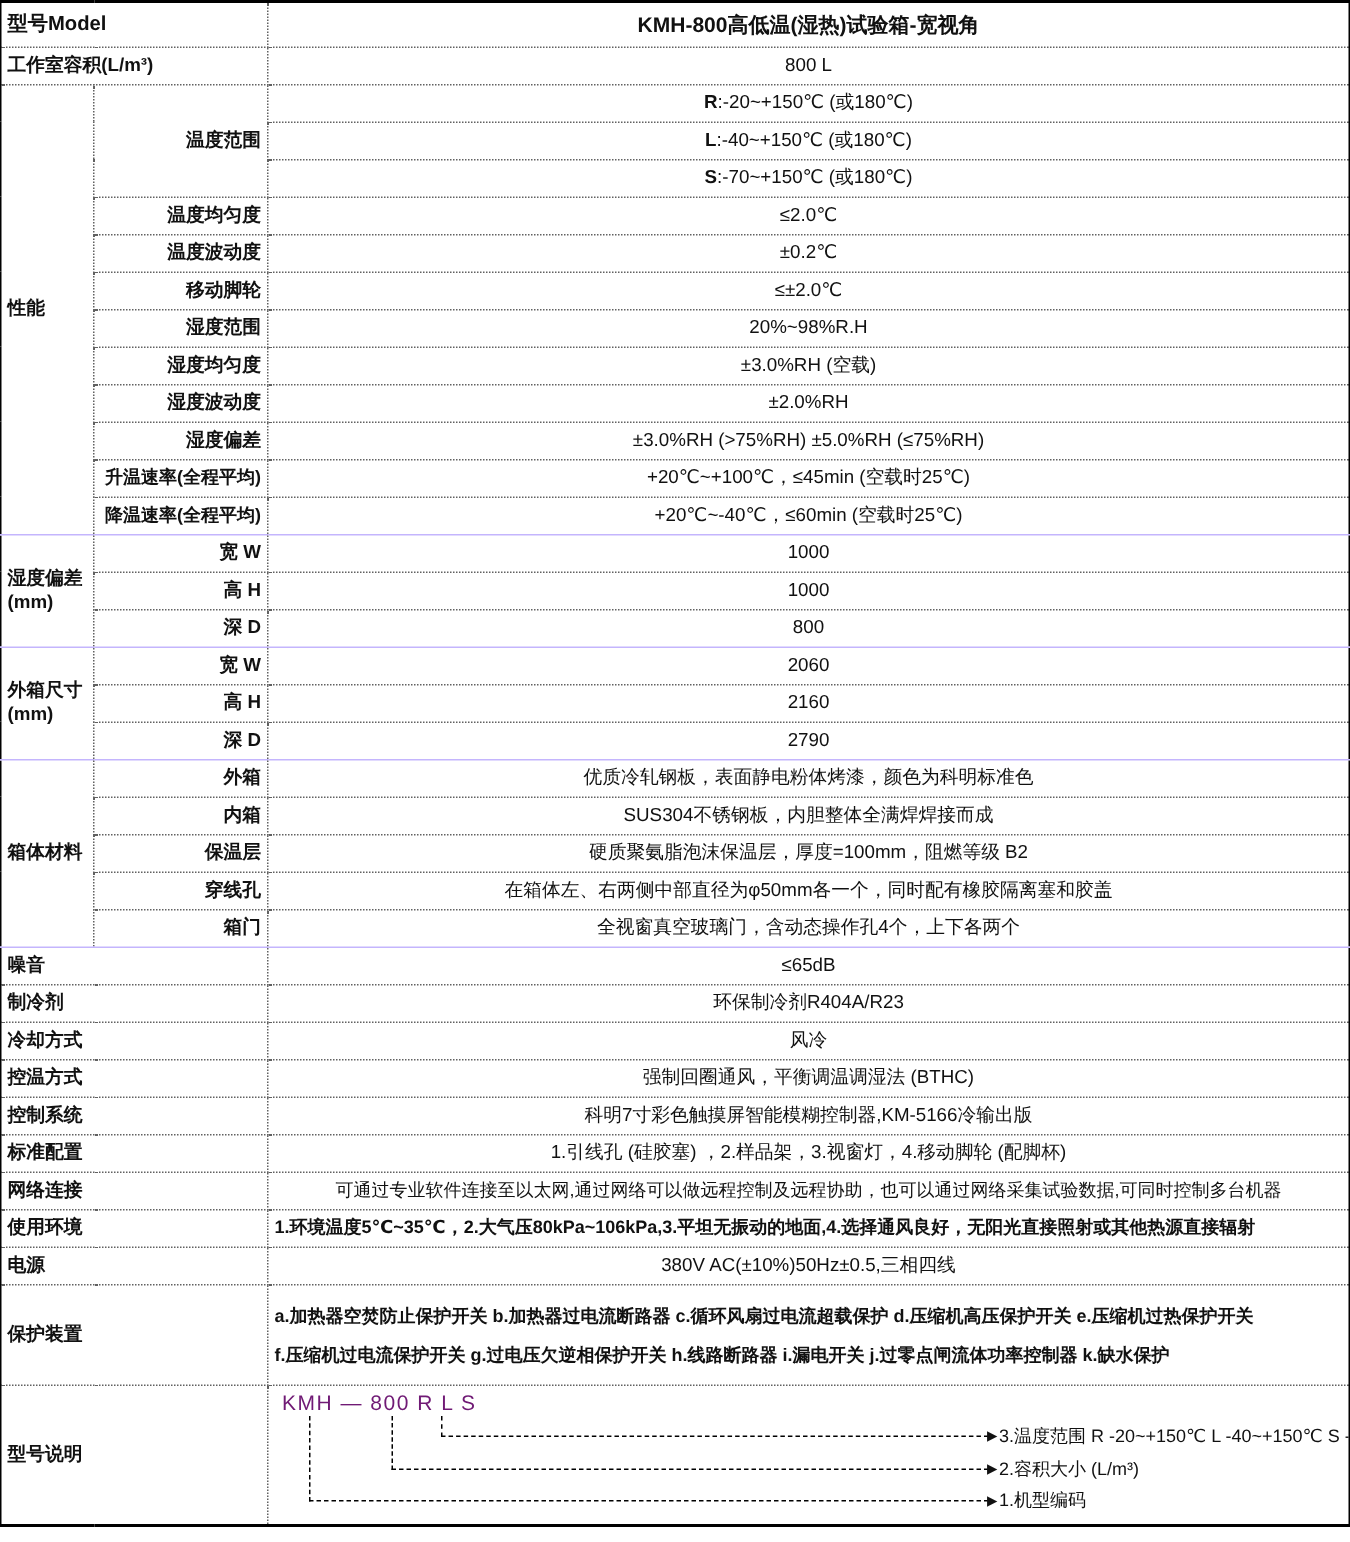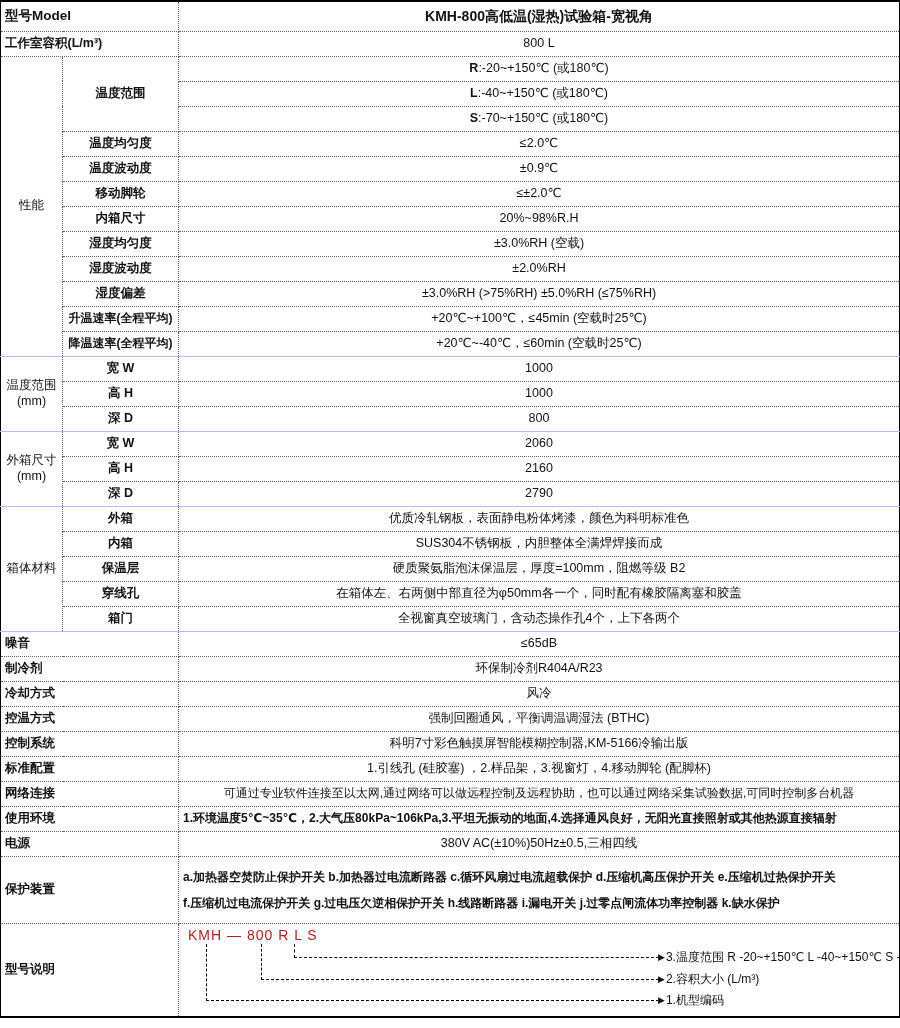--- a/index.html
+++ b/index.html
@@ -9,32 +9,32 @@
     border-top:2px solid #000;border-bottom:2px solid #000;
     border-left:1px solid #000;border-right:1px solid #000;}
   td{border:1px dotted #616161;box-sizing:border-box;padding:0 4px;
      font-size:12.5px;line-height:1.25;overflow:hidden;}
   tr{height:25px;}
   tr.h30{height:30px;}
   tr.h66{height:67px;}
   tr.h96{height:94px;}
   tr.solid-top td{border-top:1px solid #c4b5fd;}
   td.lab{text-align:left;font-weight:bold;}
-  td.lab.g{font-weight:normal;text-align:center;}
-  td.lab2{text-align:center;font-weight:bold;}
+  td.lab.g{font-weight:bold;}
+  td.lab2{text-align:right;font-weight:bold;}
   td.val{text-align:center;margin-top:11px;}
   td.val.title{font-weight:bold;font-size:14px;}
   td.val.left{text-align:left;font-weight:bold;}
   td.tight{font-size:12px;white-space:nowrap;}
   td.lab-main{font-size:13.5px;}
   .two-line div{white-space:nowrap;line-height:26px;}
   
   td.diagram-cell{position:relative;padding:0;}
   .diagram{position:relative;width:100%;height:92px;}
-  .code{position:absolute;left:9px;top:3px;font-size:14px;letter-spacing:1px;color:#b91c1c;}
+  .code{position:absolute;left:9px;top:3px;font-size:14px;letter-spacing:1px;color:#701a75;}
   .conn{position:absolute;border-left:1px dashed #000;border-bottom:1px dashed #000;}
   .arrow-label{position:absolute;left:479px;font-size:12px;white-space:nowrap;color:#111;}
   .arr{font-size:9px;margin-right:1px;position:relative;top:-1px;}
 </style>
 </head>
 <body>
 
 <div class="sheet">
 <table class="spec">
   <colgroup>
@@ -64,28 +64,28 @@
   </tr>
   <tr>
     <td class="val"><b>S</b><span>:-70~+150℃ (或180℃)</span></td>
   </tr>
   <tr>
     <td class="lab2">温度均匀度</td>
     <td class="val">≤2.0℃</td>
   </tr>
   <tr>
     <td class="lab2">温度波动度</td>
-    <td class="val">±0.9℃</td>
+    <td class="val">±0.2℃</td>
   </tr>
   <tr>
     <td class="lab2">移动脚轮</td>
     <td class="val">≤±2.0℃</td>
   </tr>
   <tr>
-    <td class="lab2">内箱尺寸</td>
+    <td class="lab2">湿度范围</td>
     <td class="val">20%~98%R.H</td>
   </tr>
   <tr>
     <td class="lab2">湿度均匀度</td>
     <td class="val">±3.0%RH (空载)</td>
   </tr>
   <tr>
     <td class="lab2">湿度波动度</td>
     <td class="val">±2.0%RH</td>
   </tr>
@@ -96,21 +96,21 @@
   <tr>
     <td class="lab2 tight">升温速率(全程平均)</td>
     <td class="val">+20℃~+100℃，≤45min (空载时25℃)</td>
   </tr>
   <tr>
     <td class="lab2 tight">降温速率(全程平均)</td>
     <td class="val">+20℃~-40℃，≤60min (空载时25℃)</td>
   </tr>
 
   <tr class="solid-top">
-    <td rowspan="3" class="lab g">温度范围 (mm)</td>
+    <td rowspan="3" class="lab g">湿度偏差 (mm)</td>
     <td class="lab2">宽 W</td>
     <td class="val">1000</td>
   </tr>
   <tr>
     <td class="lab2">高 H</td>
     <td class="val">1000</td>
   </tr>
   <tr>
     <td class="lab2">深 D</td>
     <td class="val">800</td>

